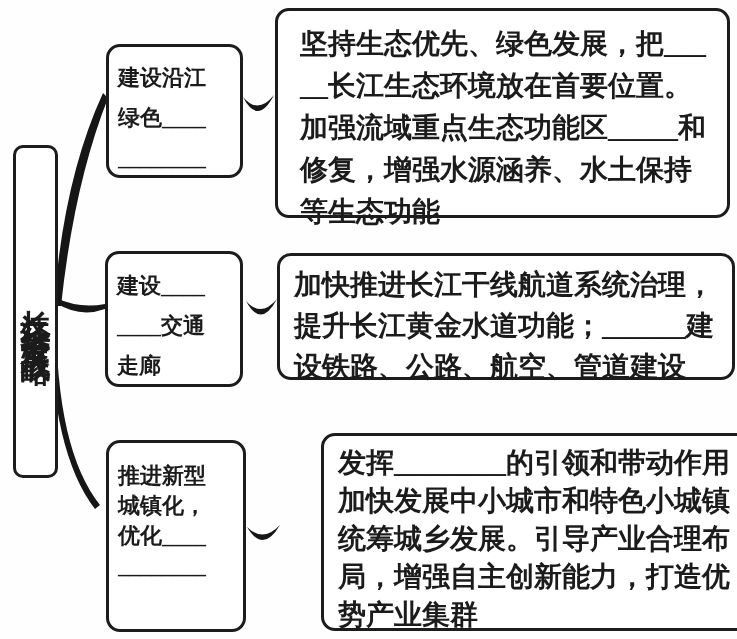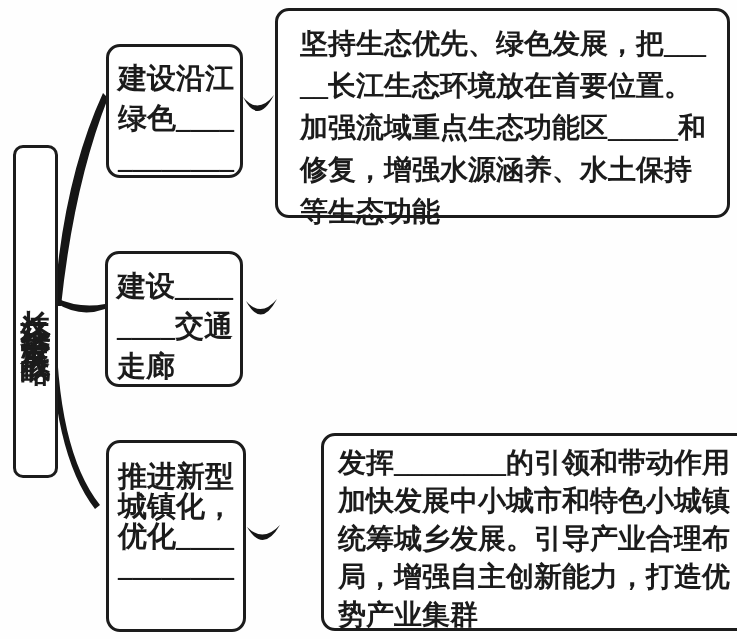--- a/index.html
+++ b/index.html
@@ -36,21 +36,21 @@
   }
   .root-label {
     writing-mode: vertical-rl;
     text-orientation: upright;
     font-size: 30px;
     letter-spacing: 6px;
     line-height: 1;
     white-space: pre-line;
   }
   
-  .topic { font-size: 29px; }
+  .topic { font-size: 22px; }
   .topic-1 { left: 106px; top: 44px;  width: 137px; height: 134px; padding: 11px 4px 0 9px; line-height: 40px; }
   .topic-2 { left: 105px; top: 251px; width: 138px; height: 136px; padding: 12px 4px 15px 9px; line-height: 40px; }
   .topic-3 { left: 106px; top: 440px; width: 140px; height: 192px; padding: 18px 4px 0 9px;  line-height: 30px; }
   
   .detail { font-size: 28px; }
   .detail-1 { left: 275px; top: 8px;   width: 455px; height: 210px; padding: 12px 10px 0 22px; line-height: 42px; }
   .detail-2 { left: 277px; top: 253px; width: 458px; height: 127px; padding: 8px 10px 0 14px;  line-height: 41px; }
   .detail-3 { left: 277px; top: 433px; width: 458px; height: 198px; padding: 8px 10px 0 14px;  line-height: 38px; margin-left: 44px; }
   .stroke { fill: #161616; stroke: none; }
 </style>
@@ -83,19 +83,22 @@
   <div class="node topic topic-3">推进新型
 城镇化，
 优化____
 ________</div>
 
   <div class="node detail detail-1">坚持生态优先、绿色发展，把___
 __长江生态环境放在首要位置。
 加强流域重点生态功能区_____和
 修复，增强水源涵养、水土保持
 等生态功能</div>
+  <div class="node detail detail-2">加快推进长江干线航道系统治理，
+提升长江黄金水道功能；______建
+设铁路、公路、航空、管道建设</div>
   <div class="node detail detail-3">发挥________的引领和带动作用，
 加快发展中小城市和特色小城镇，
 统筹城乡发展。引导产业合理布
 局，增强自主创新能力，打造优
 势产业集群</div>
 
 </div>
 
 </body></html>

